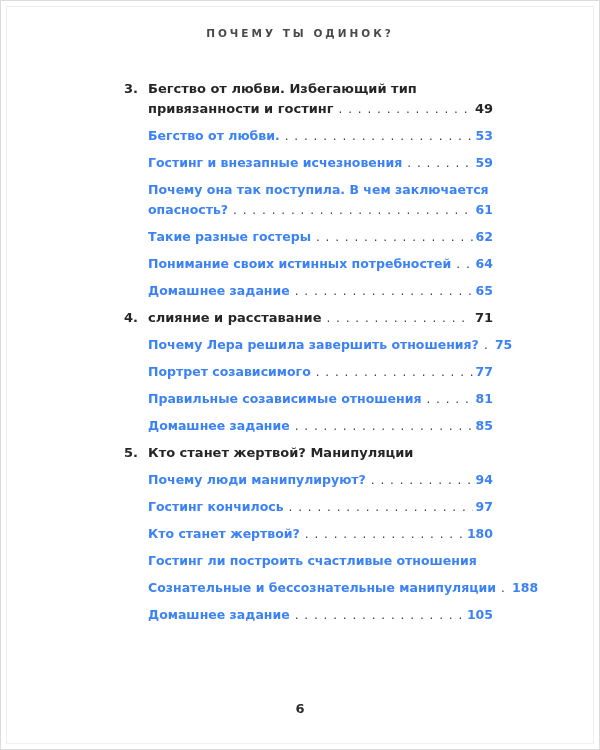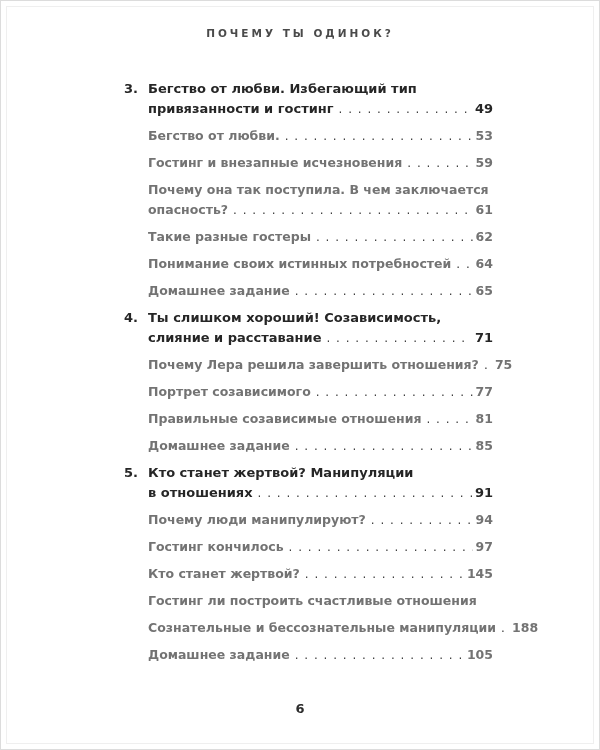--- a/index.html
+++ b/index.html
@@ -51,21 +51,21 @@
     line-height: 20px;
   }
   .entry.chapter {
     font-weight: 700;
     font-size: 13px;
     color: #262626;
   }
   .entry.item {
     font-weight: 600;
     font-size: 12.5px;
-    color: #737373;
+    color: #3b82f6;
   }
   .num {
     position: absolute;
     left: -24px;
     top: 0;
     line-height: 20px;
   }
   .t { white-space: nowrap; }
   .leader {
     flex: 1;
@@ -162,23 +162,20 @@
       <div class="line">
         <span class="t">Домашнее задание</span>
         <span class="leader"></span>
         <span class="pg">65</span>
       </div>
     </div>
 
     <div class="entry chapter">
       <span class="num">4.</span>
       <div class="line">
-          <span class="t">Ты слишком хороший! Созависимость,</span>
-        </div>
-      <div class="line">
         <span class="t">слияние и расставание</span>
         <span class="leader"></span>
         <span class="pg">71</span>
       </div>
     </div>
 
     <div class="entry item">
       <div class="line">
         <span class="t">Почему Лера решила завершить отношения?</span>
         <span class="leader"></span>
@@ -208,25 +205,20 @@
         <span class="leader"></span>
         <span class="pg">85</span>
       </div>
     </div>
 
     <div class="entry chapter">
       <span class="num">5.</span>
       <div class="line">
           <span class="t">Кто станет жертвой? Манипуляции</span>
         </div>
-      <div class="line">
-        <span class="t">в отношениях</span>
-        <span class="leader"></span>
-        <span class="pg">91</span>
-      </div>
     </div>
 
     <div class="entry item">
       <div class="line">
         <span class="t">Почему люди манипулируют?</span>
         <span class="leader"></span>
         <span class="pg">94</span>
       </div>
     </div>
 
@@ -235,21 +227,21 @@
         <span class="t">Гостинг кончилось</span>
         <span class="leader"></span>
         <span class="pg">97</span>
       </div>
     </div>
 
     <div class="entry item">
       <div class="line">
         <span class="t">Кто станет жертвой?</span>
         <span class="leader"></span>
-        <span class="pg">145</span>
+        <span class="pg">180</span>
       </div>
     </div>
 
     <div class="entry item">
       <div class="line">
           <span class="t">Гостинг ли построить счастливые отношения</span>
         </div>
     </div>
 
     <div class="entry item">

